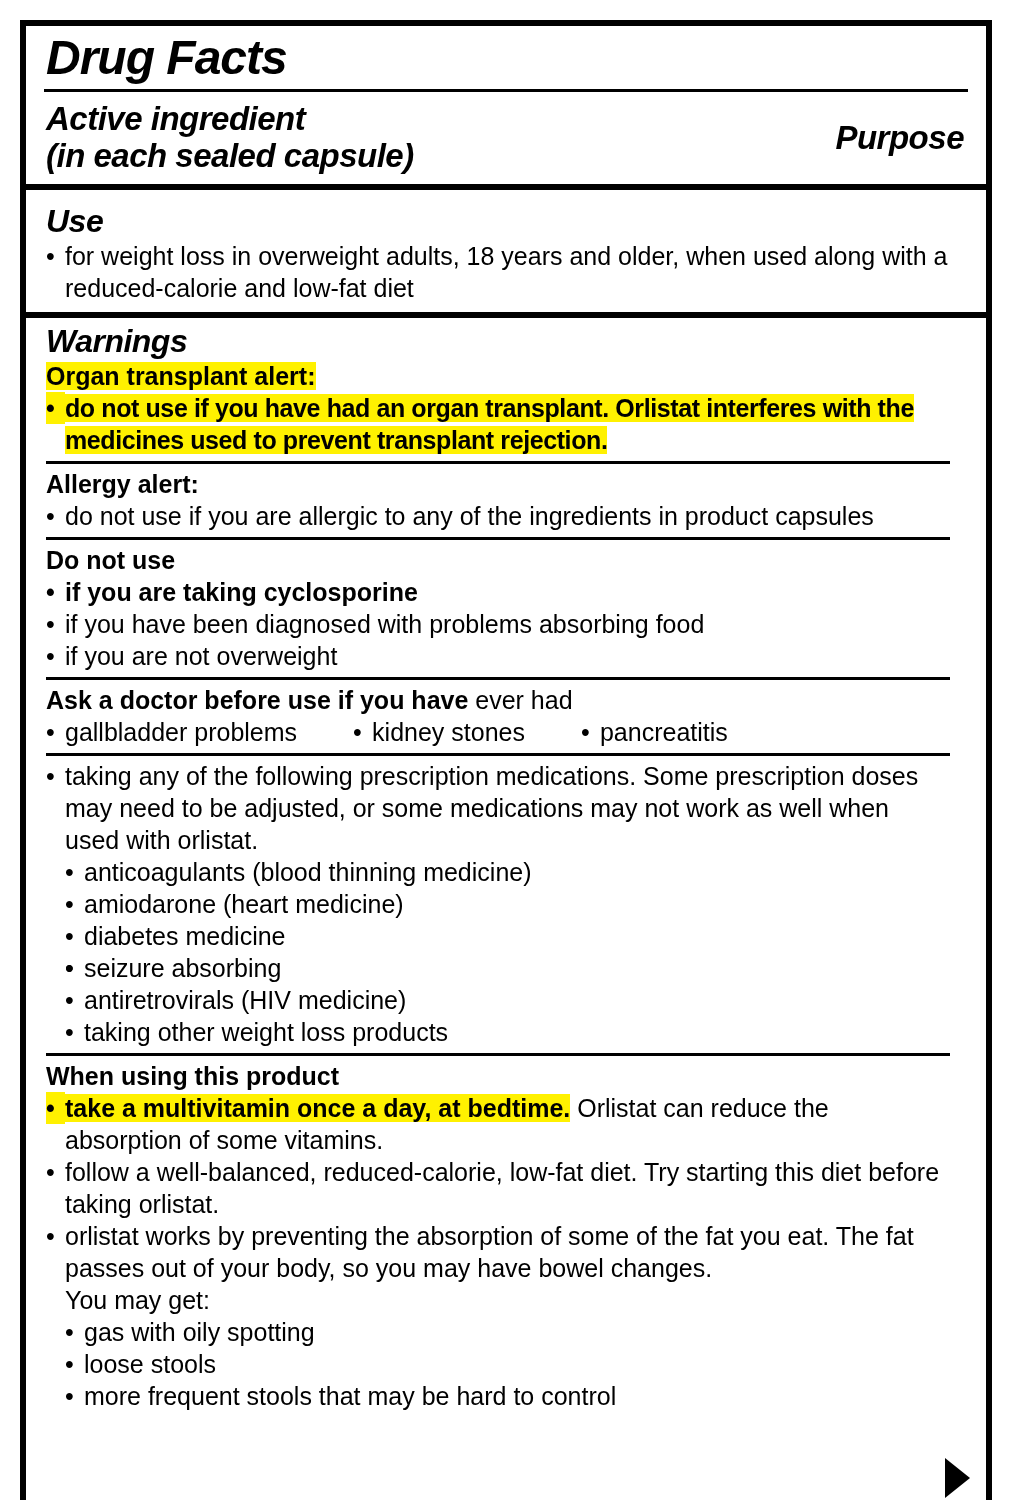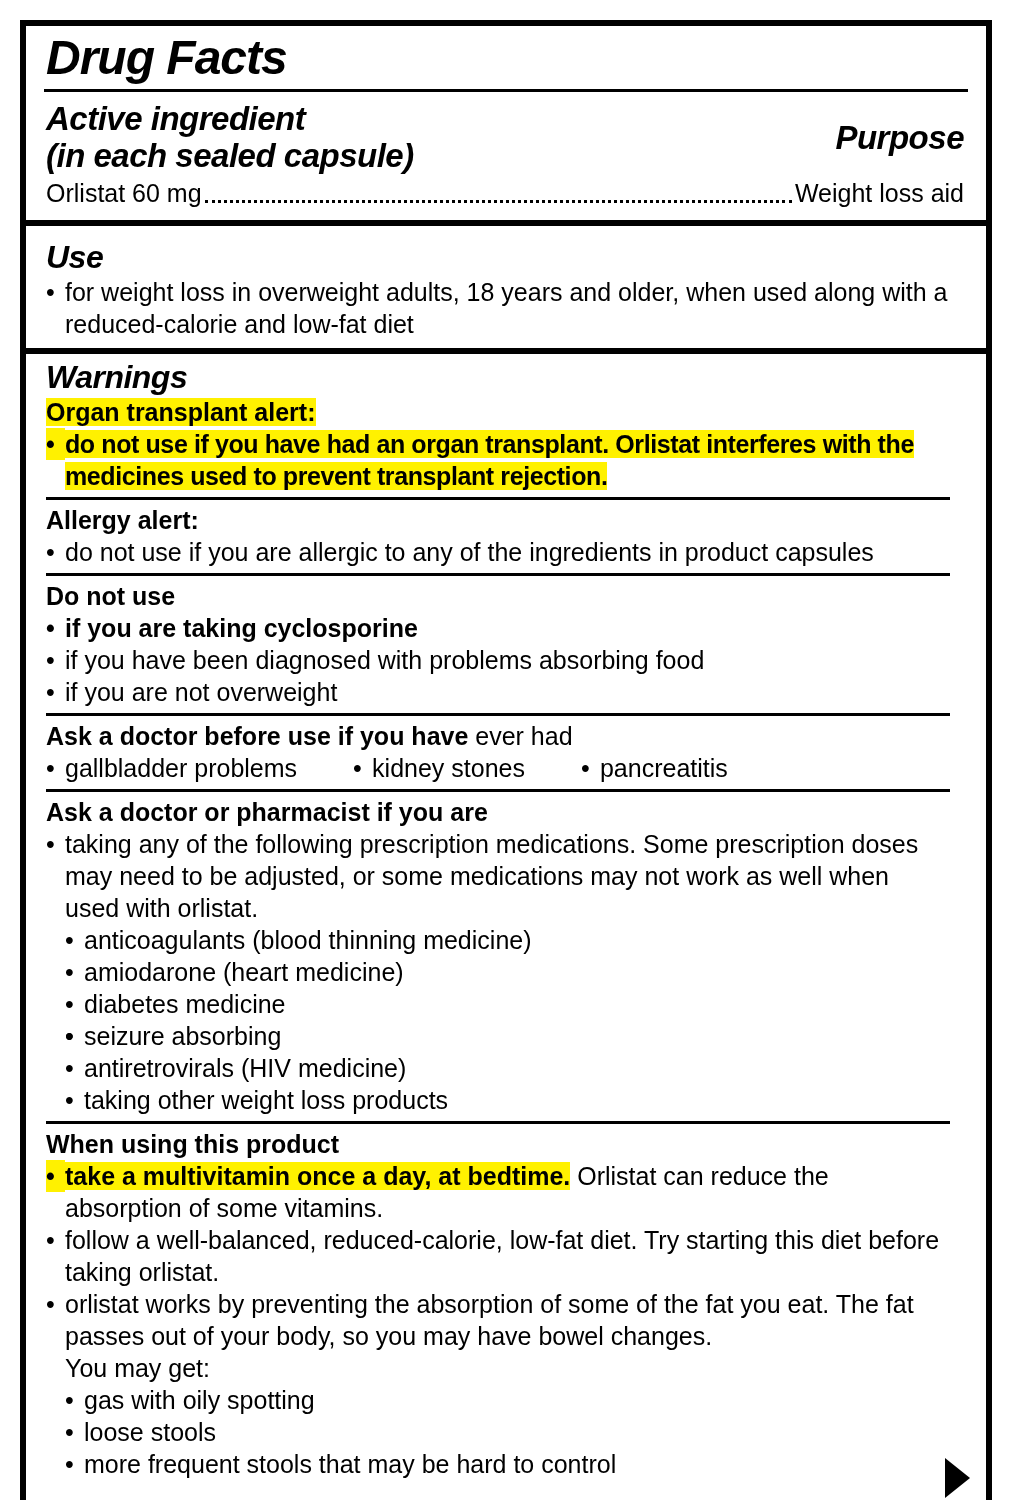--- a/index.html
+++ b/index.html
@@ -63,25 +63,20 @@
   <div class="title-rule"></div>
 
   <div class="sec-ai">
     <div class="ai-head">
       <div>
         <div class="h2 h2s">Active ingredient</div>
         <div class="h2 h2s">(in each sealed capsule)</div>
       </div>
       <div class="h2 h2s">Purpose</div>
     </div>
-    <div class="ai-row">
-      <span>Orlistat 60 mg</span>
-      <span class="dots"></span>
-      <span>Weight loss aid</span>
-    </div>
   </div>
 
   <div class="bar"></div>
 
   <div class="sec-use">
     <div class="h2">Use</div>
     <div class="t li">
       <span class="mk">•</span>
       <span>for weight loss in overweight adults, 18 years and older, when used along with a reduced-calorie and low-fat diet</span>
     </div>
@@ -137,21 +132,20 @@
         <span>kidney stones</span>
       </div>
       <div class="ili">
         <span class="mk">•</span>
         <span>pancreatitis</span>
       </div>
     </div>
 
     <div class="rule"></div>
 
-    <div class="t b">Ask a doctor or pharmacist if you are</div>
     <div class="t li">
       <span class="mk">•</span>
       <span>taking any of the following prescription medications. Some prescription doses may need to be adjusted, or some medications may not work as well when used with orlistat.</span>
     </div>
     <div class="t li sub">
       <span class="mk">•</span>
       <span>anticoagulants (blood thinning medicine)</span>
     </div>
     <div class="t li sub">
       <span class="mk">•</span>

